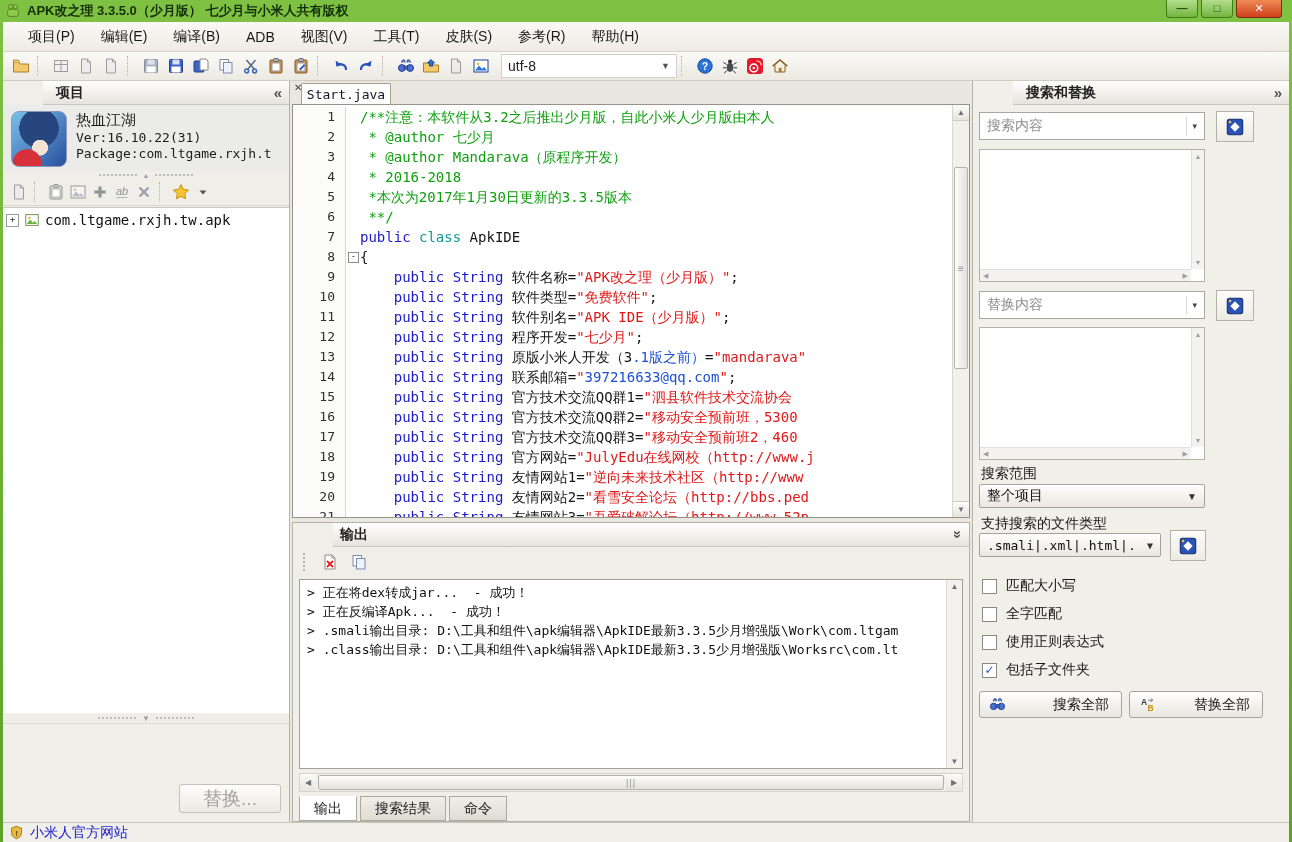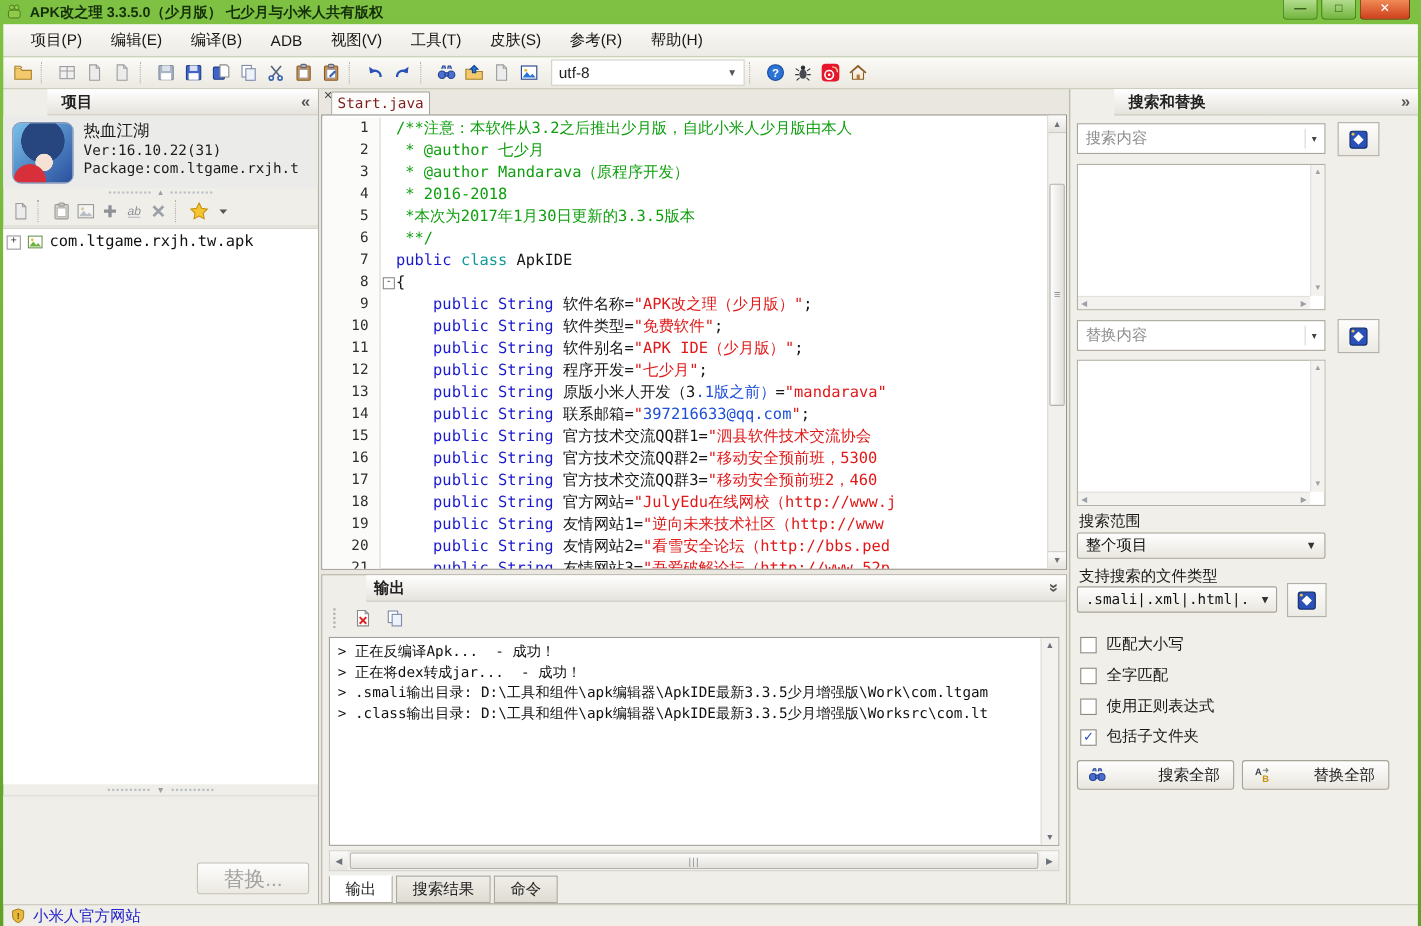--- a/index.html
+++ b/index.html
@@ -59,21 +59,21 @@
   .vsplit2{position:absolute;top:632px;left:0;right:0;height:10px;display:flex;align-items:center;justify-content:center;gap:6px;color:#9aa0a6;font-size:8px;}
   .lbottom{position:absolute;top:642px;bottom:0;left:0;right:0;background:#efeee9;border-top:1px solid #dedbd2;}
   .replace-btn{position:absolute;right:8px;bottom:9px;width:100px;height:27px;background:linear-gradient(#fdfdfc,#ebe9e1);
     border:1px solid #c4c1b7;border-radius:3px;color:#a3a3a3;font-size:19px;display:flex;align-items:center;justify-content:center;}
 
   
   .center{position:absolute;left:290px;top:81px;width:682px;height:741px;background:#e9e7e0;}
   .tab-close{position:absolute;left:4px;top:1px;font-size:10px;color:#444;}
   .etab{position:absolute;left:11px;top:2px;width:88px;height:21px;background:#fcfcfb;border:1px solid #a5a198;border-bottom:none;
     border-radius:2px 2px 0 0;display:flex;align-items:center;justify-content:center;
-    font-family:"DejaVu Sans Mono","Liberation Mono",monospace;font-size:13px;color:#7f1d1d;}
+    font-family:"DejaVu Sans Mono","Liberation Mono",monospace;font-size:13px;color:#0f172a;}
   .editor{position:absolute;left:2px;right:2px;top:23px;height:414px;background:#fff;border:1px solid #96938a;overflow:hidden;box-sizing:border-box;}
   .code-scroll{position:absolute;left:0;top:0;right:16px;bottom:0;overflow:hidden;padding-top:2px;}
   .code-row{display:flex;height:20px;line-height:20px;white-space:pre;font-family:"DejaVu Sans Mono","Liberation Mono",monospace;font-size:14px;}
   .ln{flex:none;width:42px;text-align:right;padding-right:10px;color:#2e2e2e;font-size:13px;background:#fbfbfa;border-right:1px solid #d8d8d6;}
   .fold{flex:none;width:14px;position:relative;}
   .foldbox{position:absolute;left:2px;top:5px;width:9px;height:9px;border:1px solid #8a8a8a;background:#fff;
     font-size:9px;line-height:7px;text-align:center;color:#333;}
   .tk-c{color:#0f9f0f}.tk-k{color:#1a1acd}.tk-t{color:#0f9a9a}.tk-p{color:#161616}.tk-s{color:#e01818}.tk-o{color:#1d4ed8}
   .evscroll{position:absolute;right:0;top:0;bottom:0;width:16px;background:#f1f0ed;border-left:1px solid #d8d6cf;}
   .sarrow{height:15px;display:flex;align-items:center;justify-content:center;font-size:8px;color:#6d727a;
@@ -470,21 +470,21 @@
               </svg>
             </span>
             <span class="tool">
               <svg viewBox="0 0 18 18">
                 <rect x="3" y="2.5" width="8.5" height="10.5" fill="#fff" stroke="#7d8aa8"></rect>
                 <rect x="6.5" y="5.5" width="8.5" height="10.5" fill="#eef2fb" stroke="#7d8aa8"></rect>
               </svg>
             </span>
           </span>
       </div>
-      <div class="outarea" id="outlines"><div>&gt; 正在反编译Apk...  - 成功！</div><div>&gt; 正在将dex转成jar...  - 成功！</div><div>&gt; .smali输出目录: D:\工具和组件\apk编辑器\ApkIDE最新3.3.5少月增强版\Work\com.ltgam</div><div>&gt; .class输出目录: D:\工具和组件\apk编辑器\ApkIDE最新3.3.5少月增强版\Worksrc\com.lt</div></div>
+      <div class="outarea" id="outlines"><div>&gt; 正在将dex转成jar...  - 成功！</div><div>&gt; 正在反编译Apk...  - 成功！</div><div>&gt; .smali输出目录: D:\工具和组件\apk编辑器\ApkIDE最新3.3.5少月增强版\Work\com.ltgam</div><div>&gt; .class输出目录: D:\工具和组件\apk编辑器\ApkIDE最新3.3.5少月增强版\Worksrc\com.lt</div></div>
       <div class="outvscroll">
         <div class="sarrow" style="height:13px;background:none;border:none;">▲</div>
         <div class="sarrow" style="height:13px;background:none;border:none;position:absolute;bottom:0;left:0;right:0;">▼</div>
       </div>
       <div class="outhscroll">
         <span class="harrow">◀</span>
         <span class="hthumb">|||</span>
         <span class="harrow">▶</span>
       </div>
       <div class="outtabs" id="outtabs">

